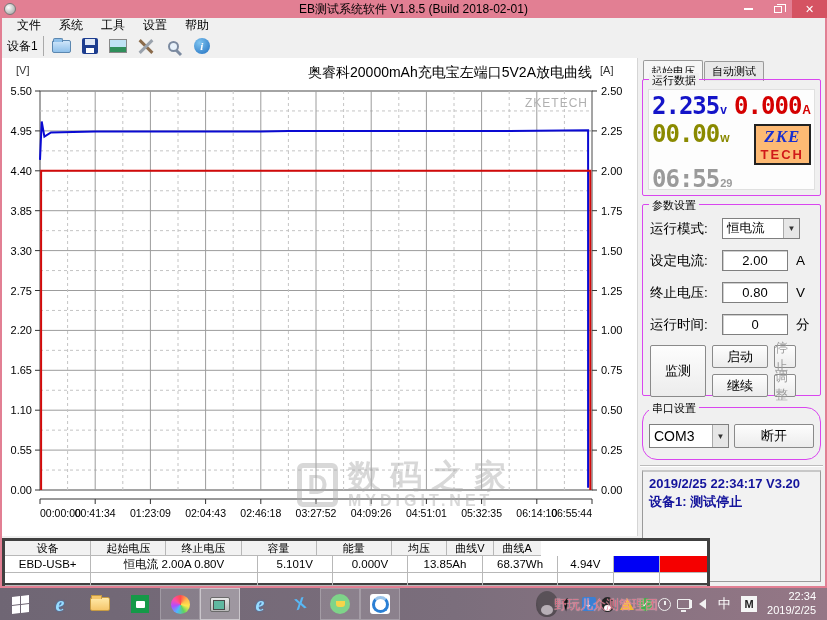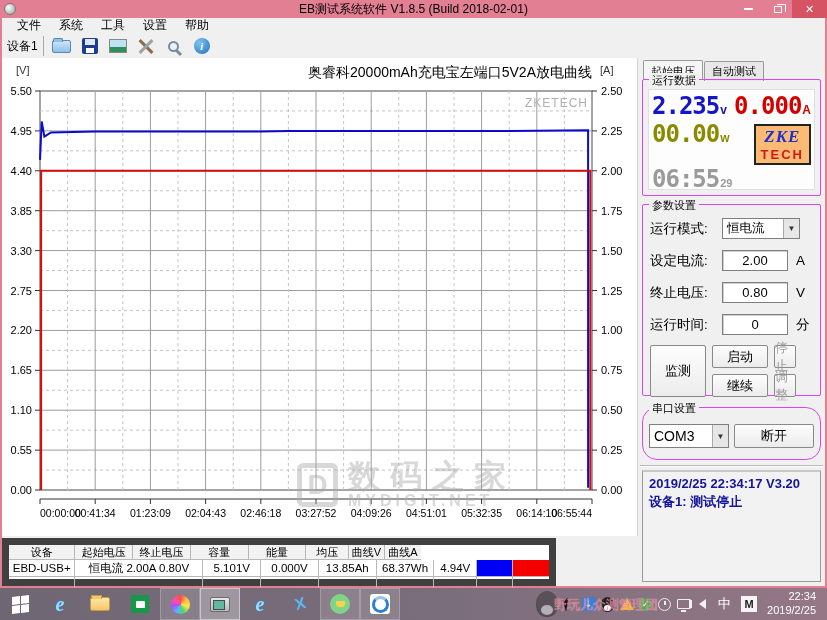--- a/index.html
+++ b/index.html
@@ -93,21 +93,21 @@
   .g-serial { top:349px; height:53px;border-radius:15px; }
   .serialrow { position:absolute; top:16px; left:6px; right:6px; display:flex; align-items:center; justify-content:space-between; }
   .dropdown.com { width:80px; height:24px; font-size:14px; }
   .btn.disconnect { width:80px; height:24px; }
 
   .statusbox { position:absolute; left:4px; right:4px; top:412px; height:112px; border:1px solid #9a9a9a; background:#f2f2f2; border-top:2px solid #c8c8c8; padding:3px 6px; }
   .statusbox .sline { color:#14149c; font-weight:bold; font-size:13px; line-height:1.35; }
   .pdivider { position:absolute; left:2px; right:2px; top:407px; height:2px; border-top:1px solid #bbb; border-bottom:1px solid #fff; }
 
   
-  .btable { position:absolute; top:538px; left:0; width:554px; height:48px; background:#fff; border:7px solid #404040; }
+  .btable { position:absolute; top:538px; left:0; width:708px; height:48px; background:#fff; border:3px solid #404040; }
   .trow { display:flex; width:100%; }
   .trow.thead .tcell { background:#f2f2f2; height:15px; font-size:11px; }
   .trow.tdata .tcell { height:17px; font-size:11.5px; }
   .trow.tempty .tcell { height:13px; }
   .tcell { border-right:1px solid #b8b8b8; border-bottom:1px solid #b8b8b8; display:flex; align-items:center; justify-content:center; overflow:hidden; white-space:nowrap; }
   .tcell:last-child { border-right:none; }
   .swatch { width:100%; height:100%; }
 
   
   .taskbar { position:absolute; top:588px; left:0; width:827px; height:32px;

